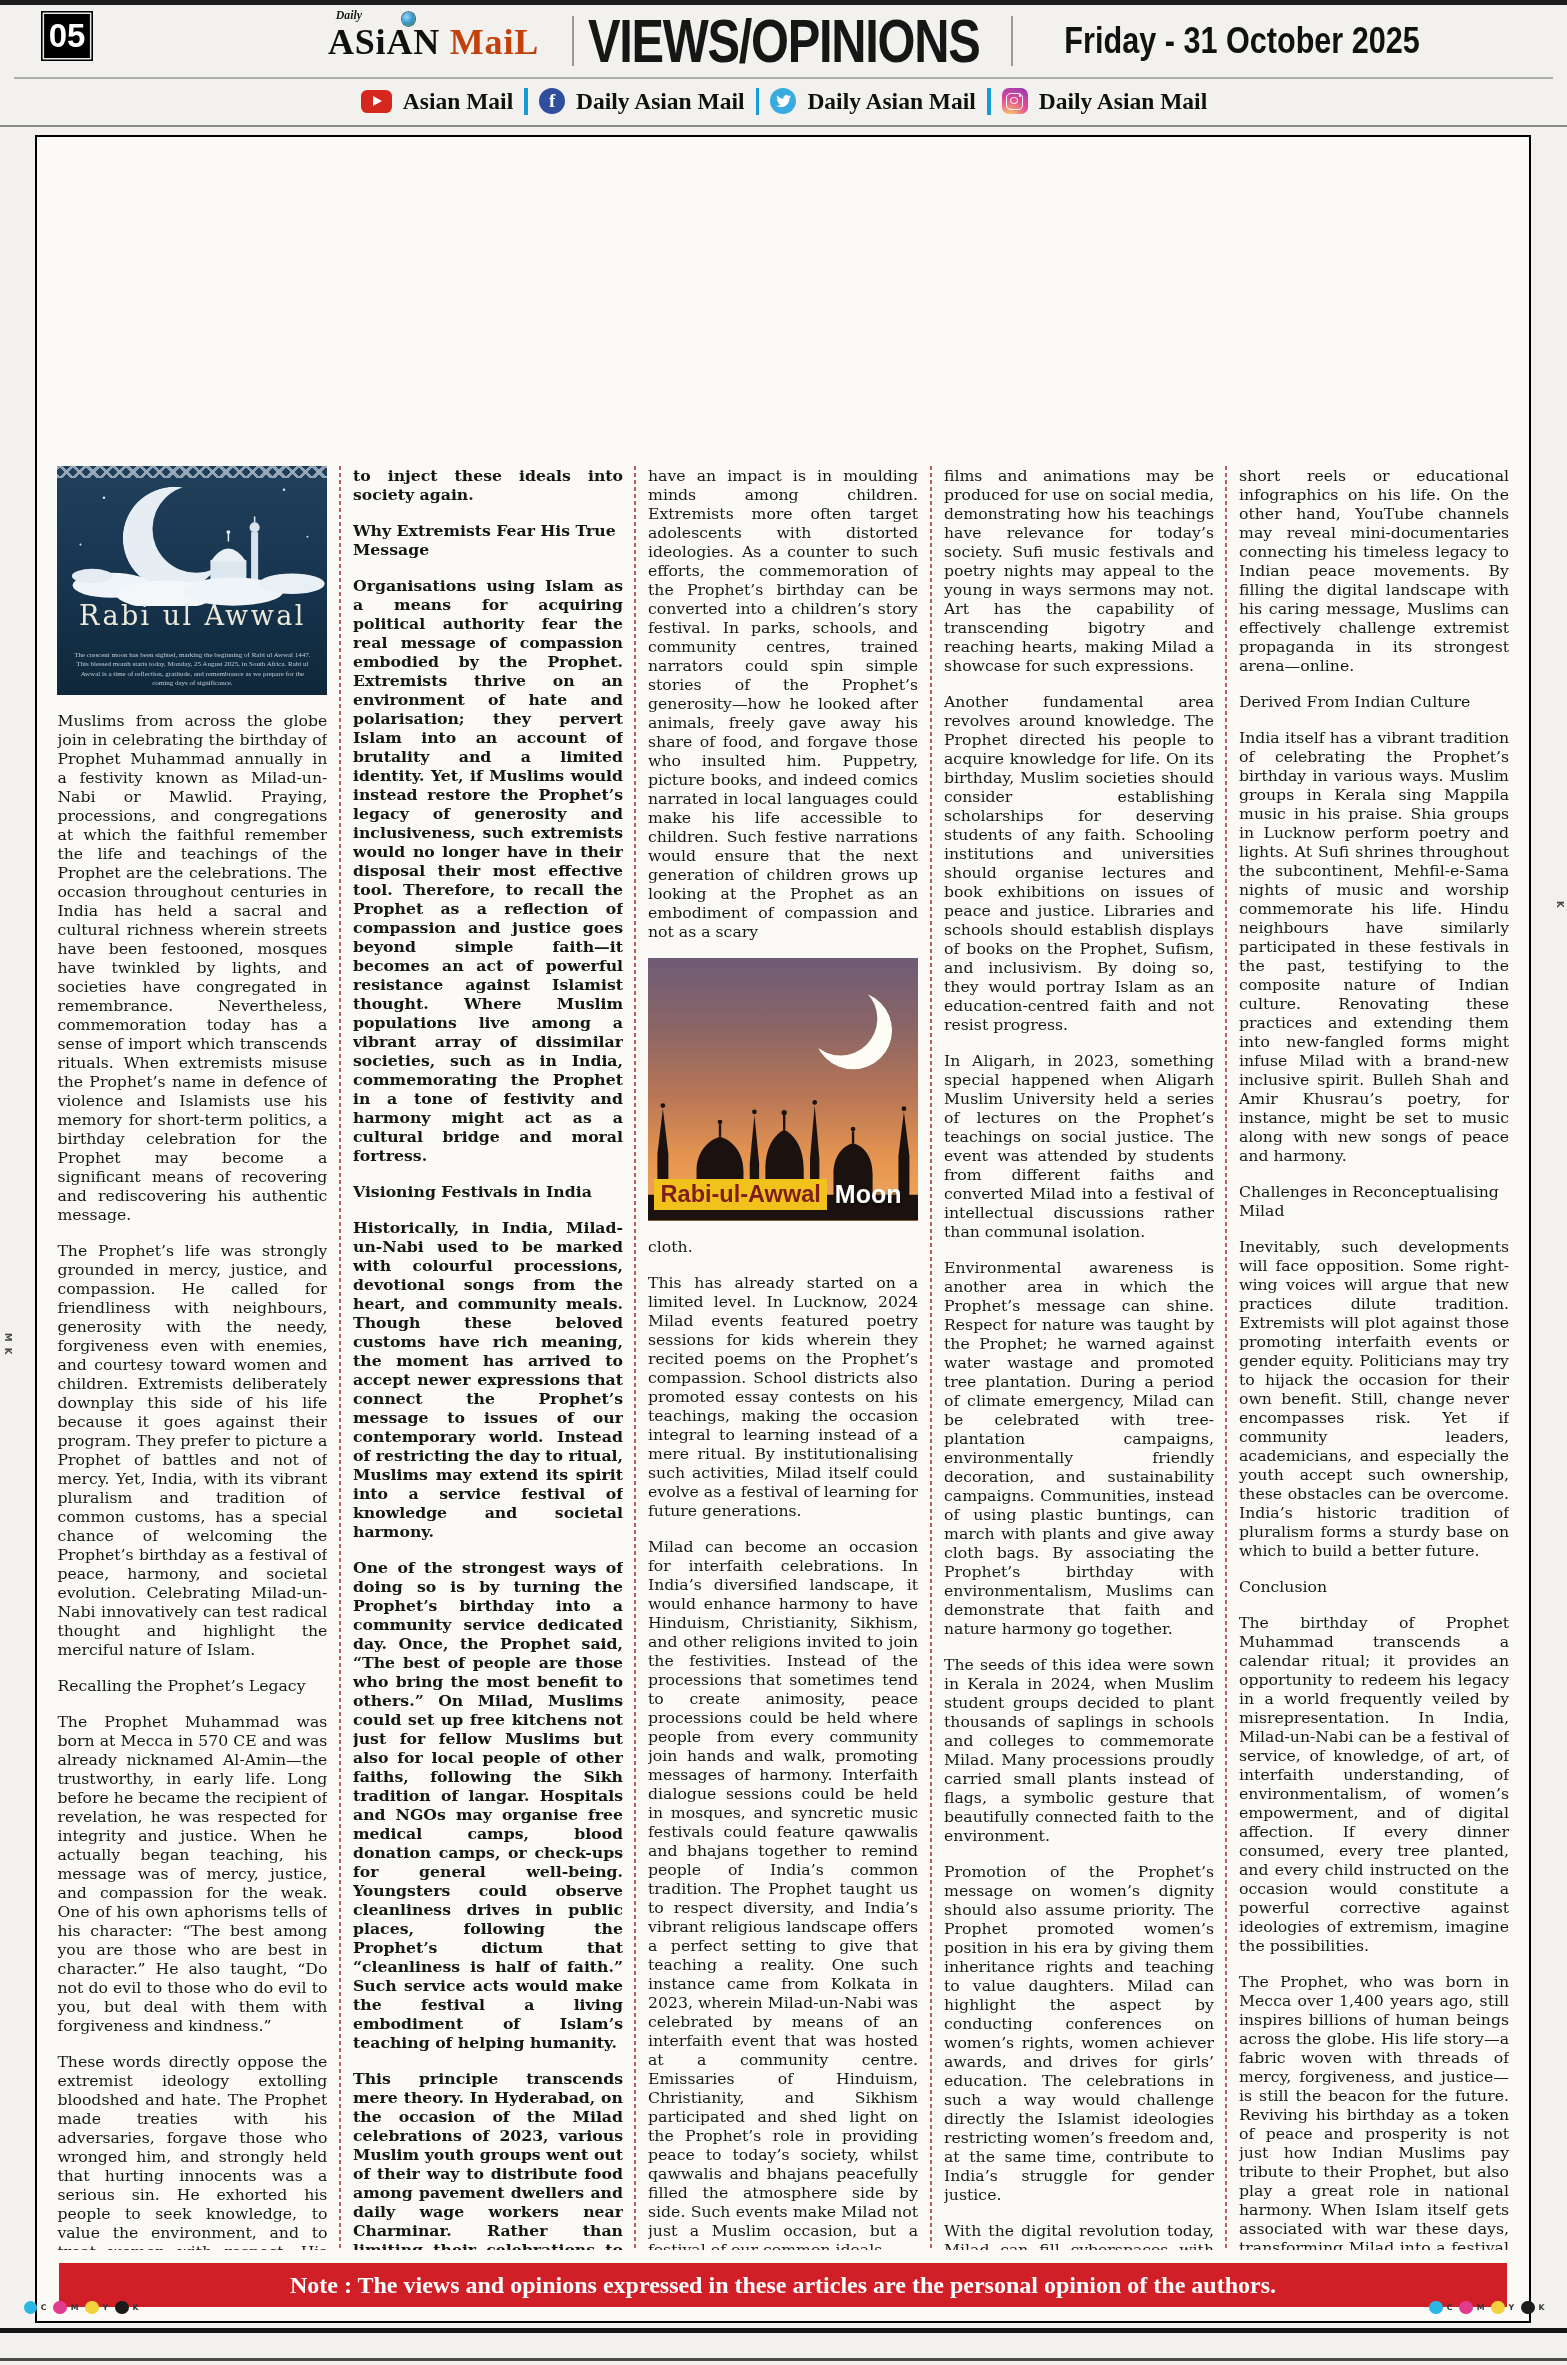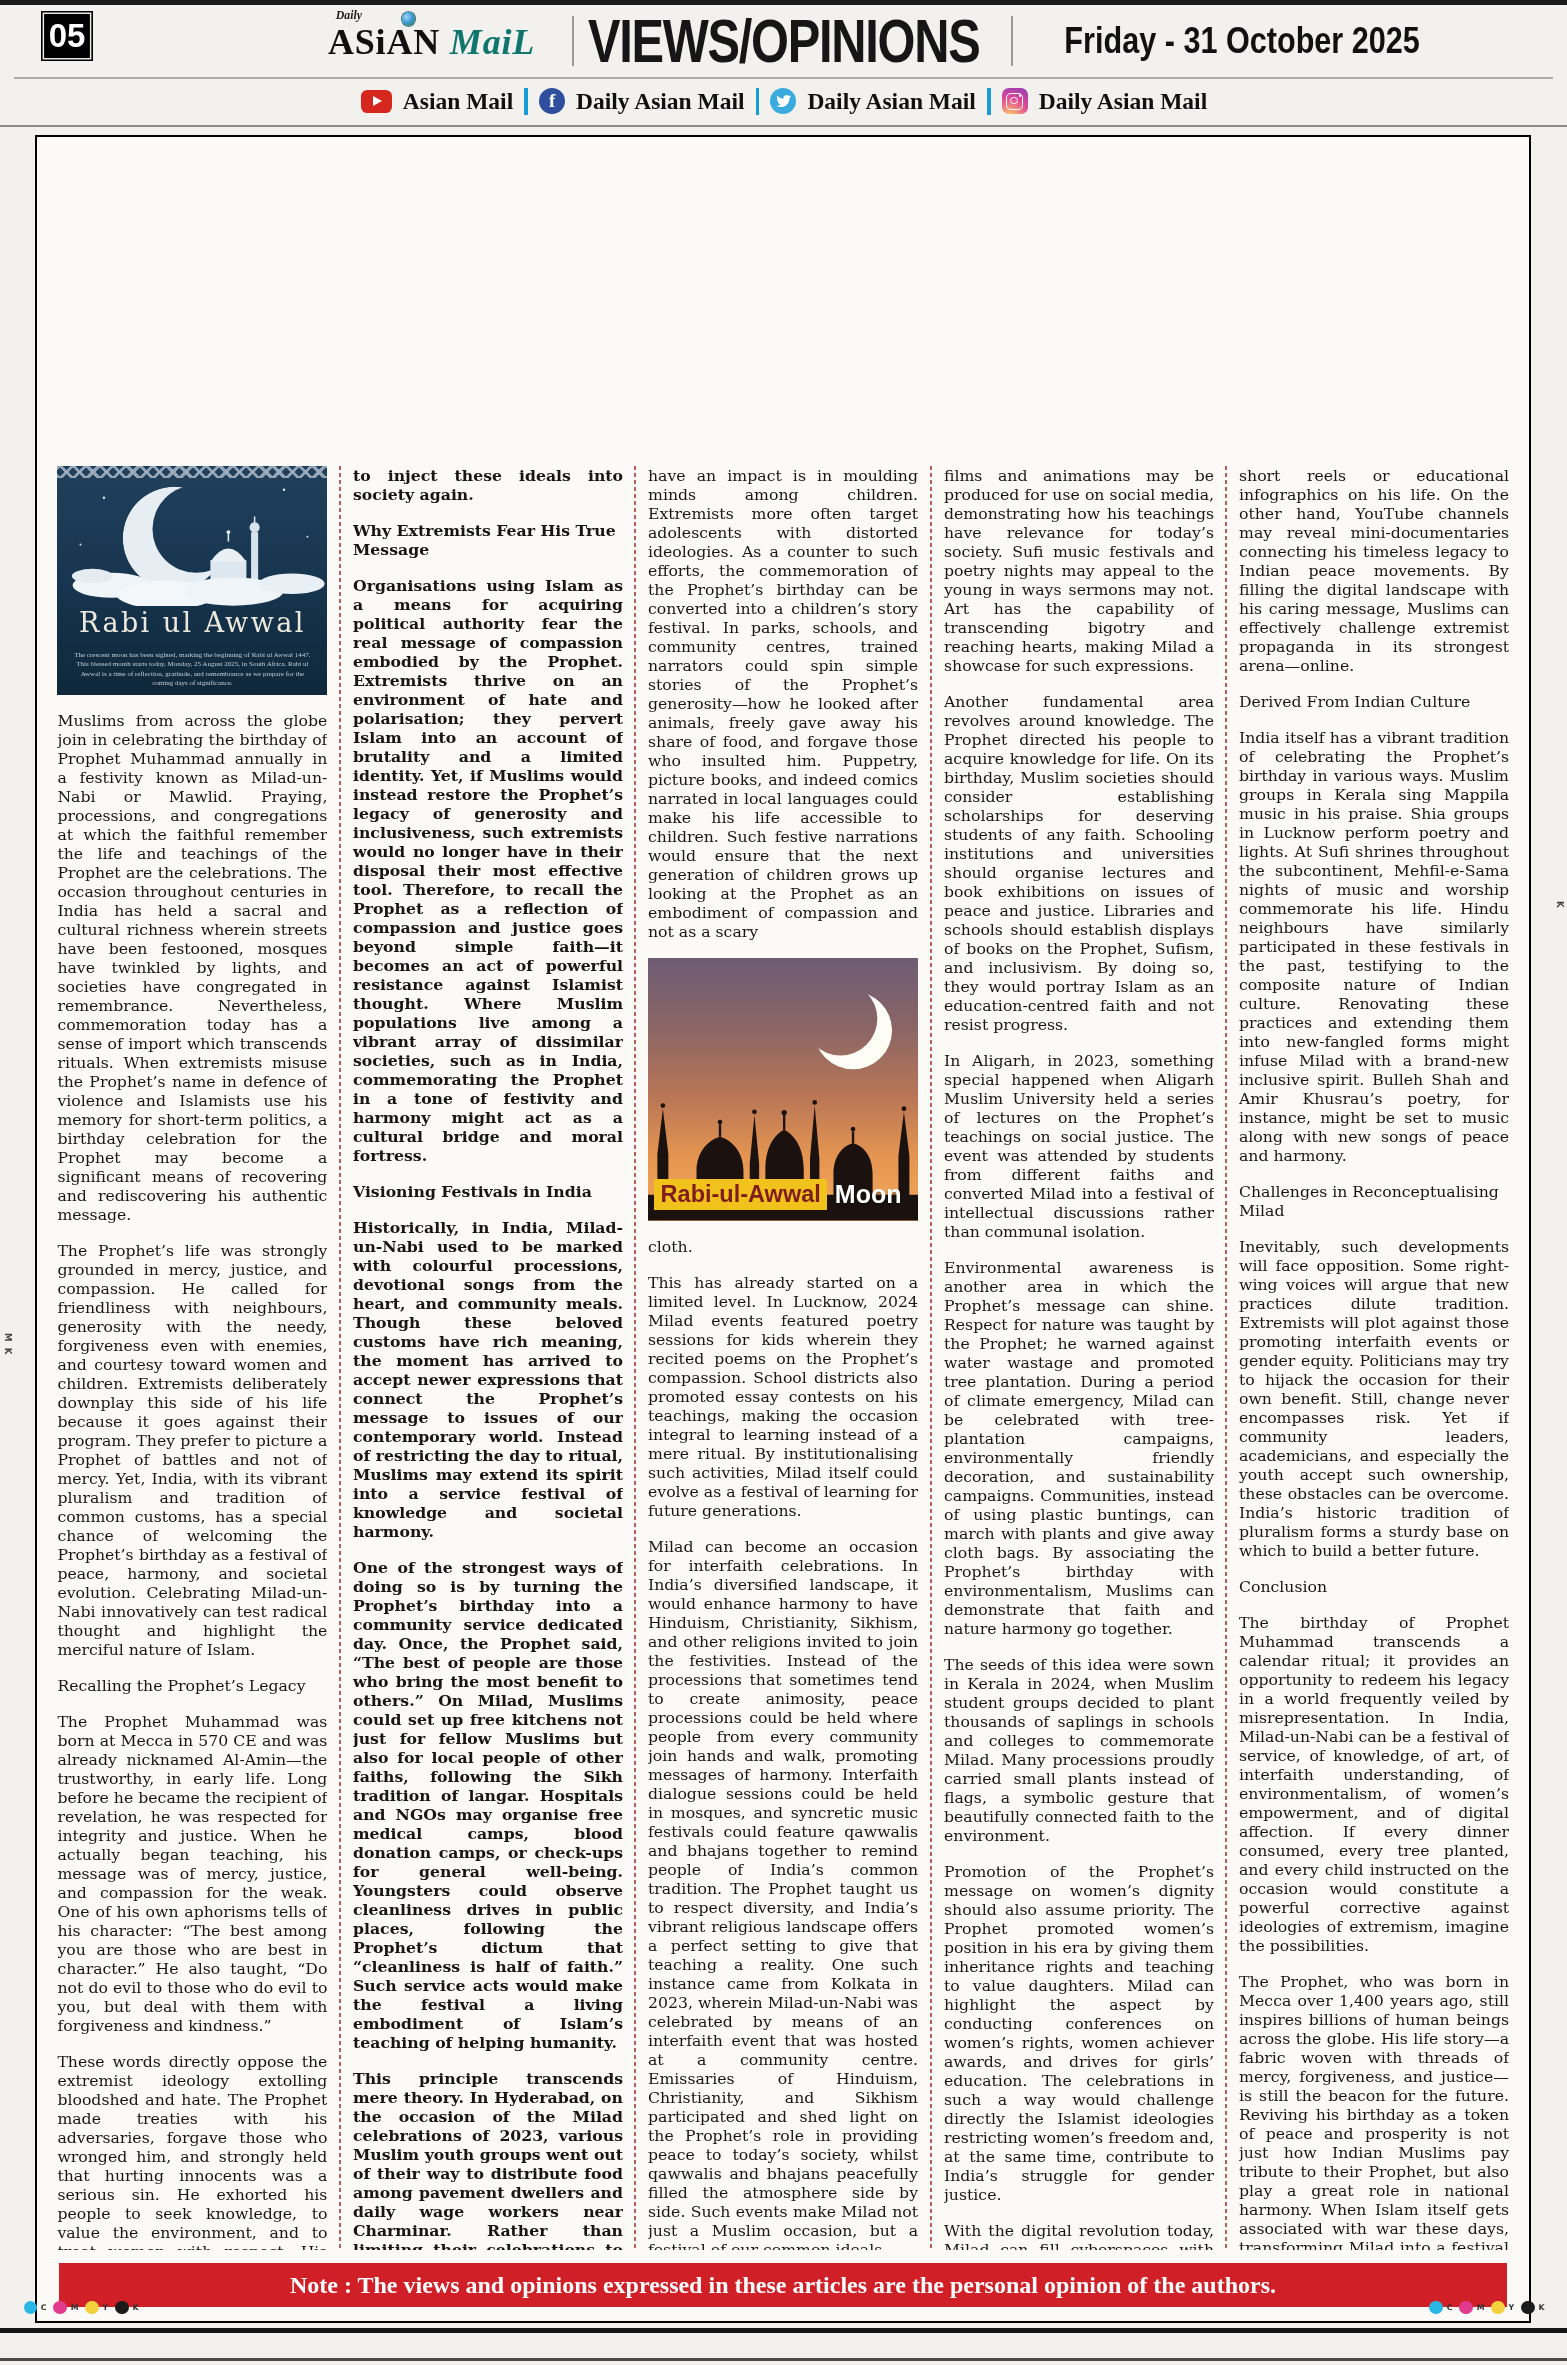--- a/index.html
+++ b/index.html
@@ -27,21 +27,21 @@
   .side-mark.left{left:3.1px;top:1333px;}
   .side-mark.right{right:3.1px;top:901px;}
 
   
   .page-num{left:41px;top:11px;width:52px;height:50px;background:#000000;color:#fff;
     display:flex;align-items:center;justify-content:center;
     font:800 33px "Liberation Sans",sans-serif;box-shadow:inset 0 0 0 1.6px #000, inset 0 0 0 3.1px #e8e8e8;}
   .masthead{left:328px;top:7.8px;width:235px;}
   .masthead-daily{font:italic 700 11.8px "Liberation Serif",serif;color:#1a1a1a;margin-left:7.8px;}
   .masthead-line{font:700 36px "Liberation Serif",serif;color:#101010;letter-spacing:0.8px;line-height:38px;white-space:nowrap;}
-  .masthead-mail{color:#0f766e;font-style:italic;}
+  .masthead-mail{color:#c2410c;}
   .globe{position:absolute;left:74px;top:4.7px;width:13.3px;height:13.3px;border-radius:50%;
     background:radial-gradient(circle at 35% 35%, #9fd8f7 0%, #3e9bd6 45%, #2e7d32 100%);
     box-shadow:0 0 0 0.8px #1b4f72;}
   .head-sep{top:15.7px;width:2.4px;height:50px;background:#9a9a9a;}
   .section-title{left:517px;top:6.3px;width:533px;text-align:center;
     font:800 61px "Liberation Sans",sans-serif;color:#161616;letter-spacing:-1.6px;white-space:nowrap;}
   .edition-date{left:1033px;top:20.4px;font:800 36px "Liberation Sans",sans-serif;color:#111;white-space:nowrap;}
   .header-rule{left:14px;top:77px;width:1539px;height:1.6px;background:#adadad;}
   .header-rule2{left:0;top:125px;width:1568px;height:1.6px;background:#8a8a8a;}
 
@@ -79,21 +79,21 @@
     background:repeating-linear-gradient(to bottom,#b2423e 0 3.9px,transparent 3.9px 7px);}
   .d1{left:302px;} .d2{left:597px;} .d3{left:893px;} .d4{left:1188px;}
 
   
   .img-rabi{width:270px;height:229px;margin:0 0 15.7px 0;position:relative;overflow:hidden;
     background:linear-gradient(180deg,#20405c 0%,#16344e 55%,#0f2739 100%);}
   .lace{position:absolute;left:0;top:0;width:100%;height:11.8px;opacity:.65;
     background:
       repeating-linear-gradient(135deg, rgba(226,233,240,.9) 0 3.1px, transparent 3.1px 9.4px),
       repeating-linear-gradient(45deg, rgba(226,233,240,.9) 0 3.1px, transparent 3.1px 9.4px);}
-  .rabi-title{position:absolute;left:0;top:141px;width:100%;text-align:center;
+  .rabi-title{position:absolute;left:0;top:134px;width:100%;text-align:center;
     font:400 27px "DejaVu Serif",serif;color:#ece8dc;letter-spacing:2.4px;}
   .rabi-cap{position:absolute;left:0;top:185px;width:100%;padding:0 12.5px;box-sizing:border-box;
     font:400 7px/9.4px "Liberation Serif",serif;color:#c3ced8;text-align:center;}
 
   
   .img-moon{width:270px;height:263px;margin:6.3px 0 15.7px 0;position:relative;overflow:hidden;
     background:linear-gradient(180deg,#6e5c75 0%,#8a6566 26%,#b87657 52%,#e59550 76%,#f3ab5e 100%);}
   .moon-cap{position:absolute;left:6.3px;bottom:12.5px;white-space:nowrap;}
   .moon-cap .hl{background:#f2c21c;color:#7f1d1d;font:800 23.5px "Liberation Sans",sans-serif;padding:2.4px 6.3px;}
   .moon-cap .rest{color:#fff;font:800 25px "Liberation Sans",sans-serif;margin-left:7.8px;text-shadow:0 1.6px 2.4px rgba(0,0,0,.45);}

